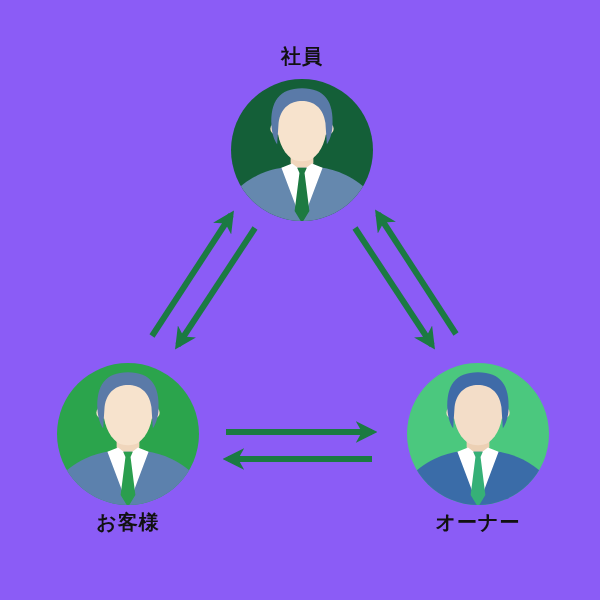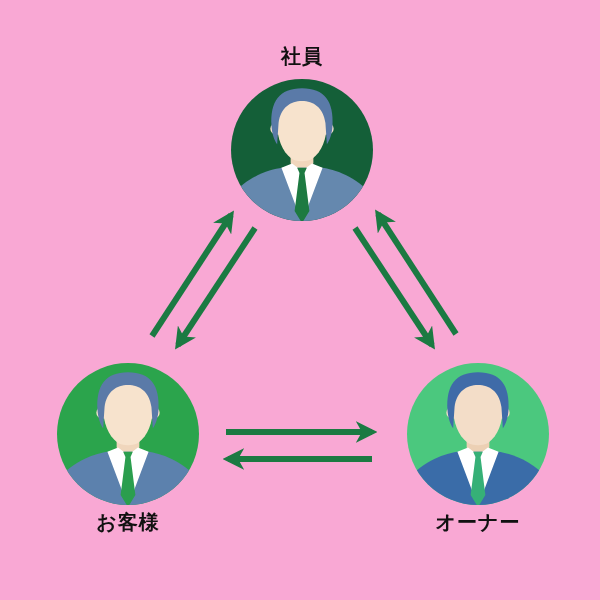--- a/index.html
+++ b/index.html
@@ -1,17 +1,17 @@
 <!DOCTYPE html>
 <html><head>
 <meta charset="utf-8">
 <style>
   html,body { margin:0; padding:0; background:#fff; }
   .canvas {
-    position:relative; width:600px; height:600px; background:#f9a8d4;
+    position:relative; width:600px; height:600px; background:#8b5cf6;
     font-family:"DejaVu Sans","Liberation Sans",sans-serif; overflow:hidden;
   }
   .node { position:absolute; width:142px; }
   .node-employee { left:231px; top:44px; }
   .node-customer { left:57px;  top:363px; }
   .node-owner    { left:407px; top:363px; }
   .node-label {
     display:block; width:100%; text-align:center;
     font-weight:bold; font-size:20px; line-height:24px; color:#111;
     letter-spacing:1px; white-space:nowrap;

